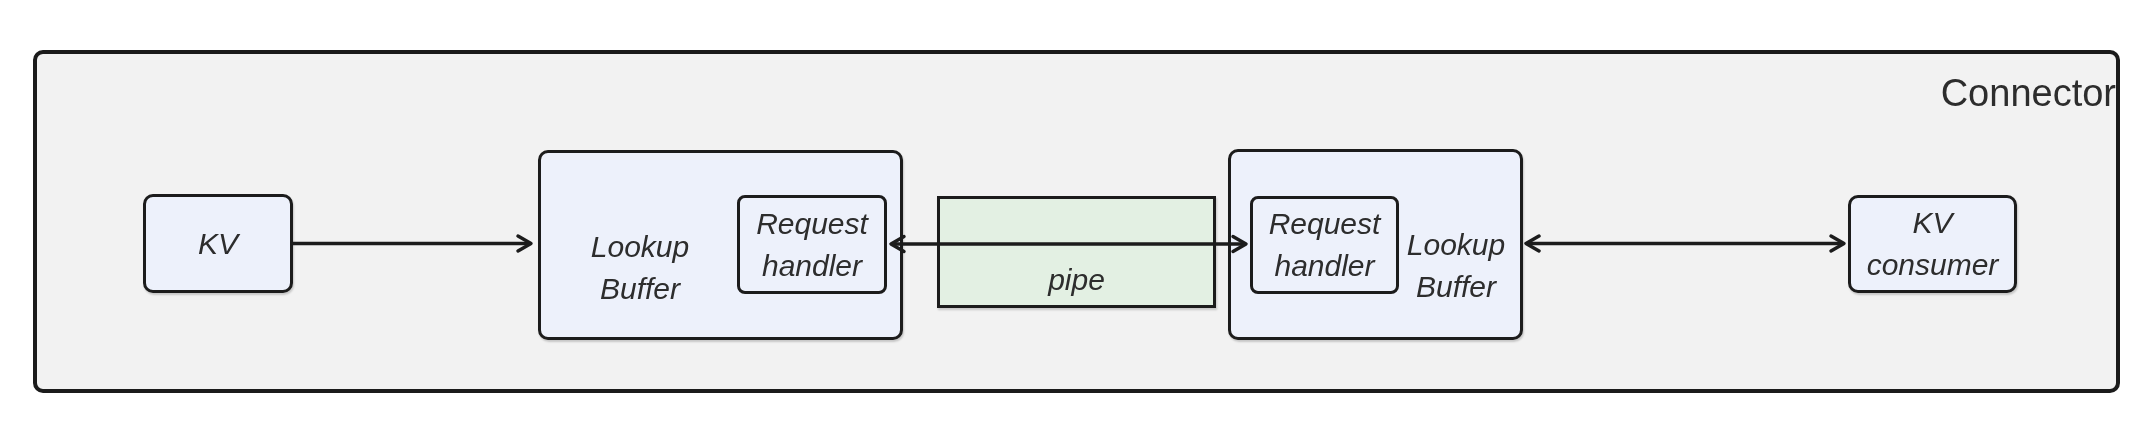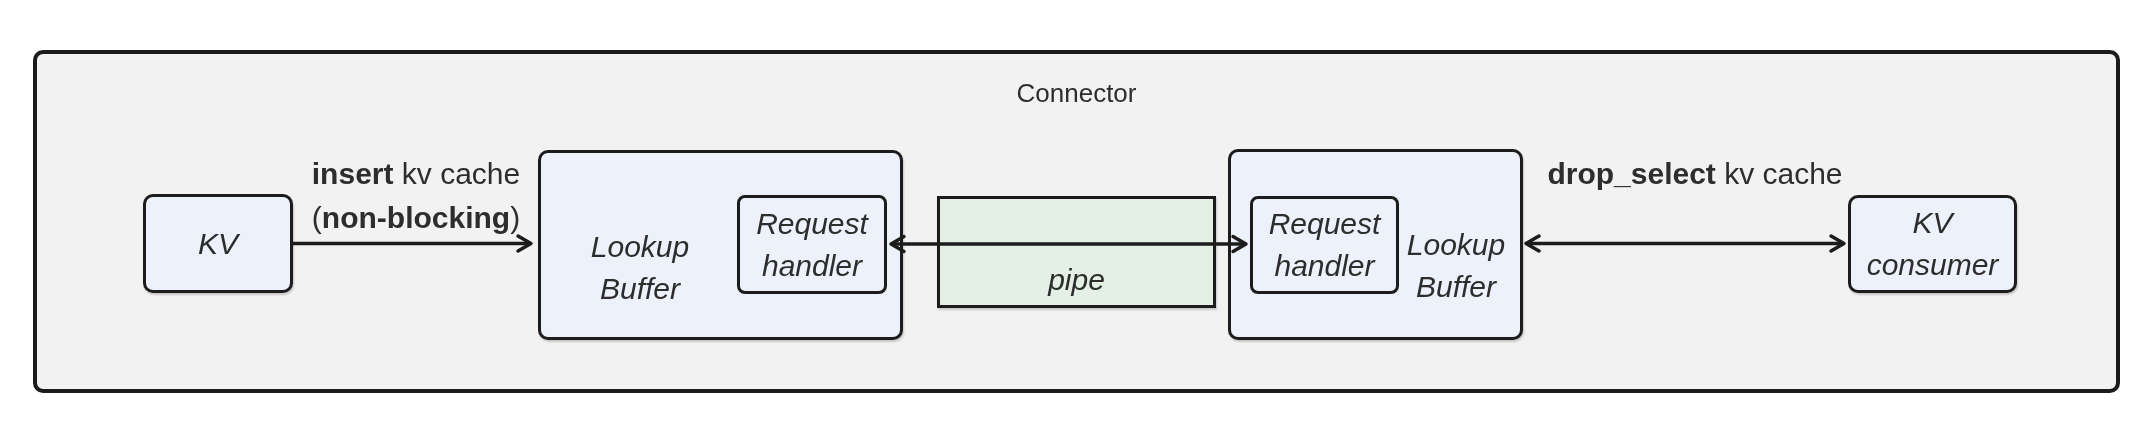--- a/index.html
+++ b/index.html
@@ -15,21 +15,21 @@
     color:var(--text);
   }
   .cluster{
     position:absolute; left:33px; top:50px; width:2087px; height:343px;
     background:var(--cluster-fill);
     border:4px solid var(--cluster-stroke);
     border-radius:10px; box-sizing:border-box;
   }
   .cluster-title{
     position:absolute; left:0; right:0; top:22px;
-    text-align:center; font-size:26px; line-height:34px; color:var(--text);
+    text-align:right; font-size:38px; line-height:34px; color:var(--text);
   }
   .node{
     position:absolute; background:var(--node-fill);
     border:3px solid var(--node-stroke); border-radius:10px;
     box-sizing:border-box; font-size:30px;
     box-shadow:1px 2px 2px rgba(0,0,0,0.18);
     font-style:italic;
   }
   .node.pipe{ background:var(--pipe-fill); border-radius:0; }
   .subnode{
@@ -71,24 +71,20 @@
   <div class="cluster">
     <div class="cluster-title">Connector</div>
   </div>
 
   <div class="node" style="left:143px; top:194px; width:150px; height:99px;">
     <div class="center-lines">
       <span>KV</span>
     </div>
   </div>
 
-  <div class="edge-label" style="left:283px; top:152px; width:266px;">
-    <div><b>insert</b><span> kv cache</span></div>
-    <div><span>(</span><b>non-blocking</b><span>)</span></div>
-  </div>
 
   <div class="node" style="left:538px; top:150px; width:365px; height:190px;">
     <div class="label-block" style="left:10px; top:53px; width:178px;">
       <div>Lookup</div>
       <div>Buffer</div>
     </div>
     <div class="subnode" style="left:196px; top:42px; width:150px; height:99px;">
       <div class="center-lines">
         <span>Request</span>
         <span>handler</span>
@@ -107,21 +103,20 @@
         <span>handler</span>
       </div>
     </div>
     <div class="label-block" style="right:4px; top:52px; width:120px;">
       <div>Lookup</div>
       <div>Buffer</div>
     </div>
   </div>
 
   <div class="edge-label" style="left:1535px; top:152px; width:320px;">
-    <div><b>drop_select</b><span> kv cache</span></div>
   </div>
 
   <div class="node" style="left:1848px; top:195px; width:169px; height:98px;">
     <div class="center-lines">
       <span>KV</span>
       <span>consumer</span>
     </div>
   </div>
 
   <svg class="arrows" viewBox="0 0 2146 438">

